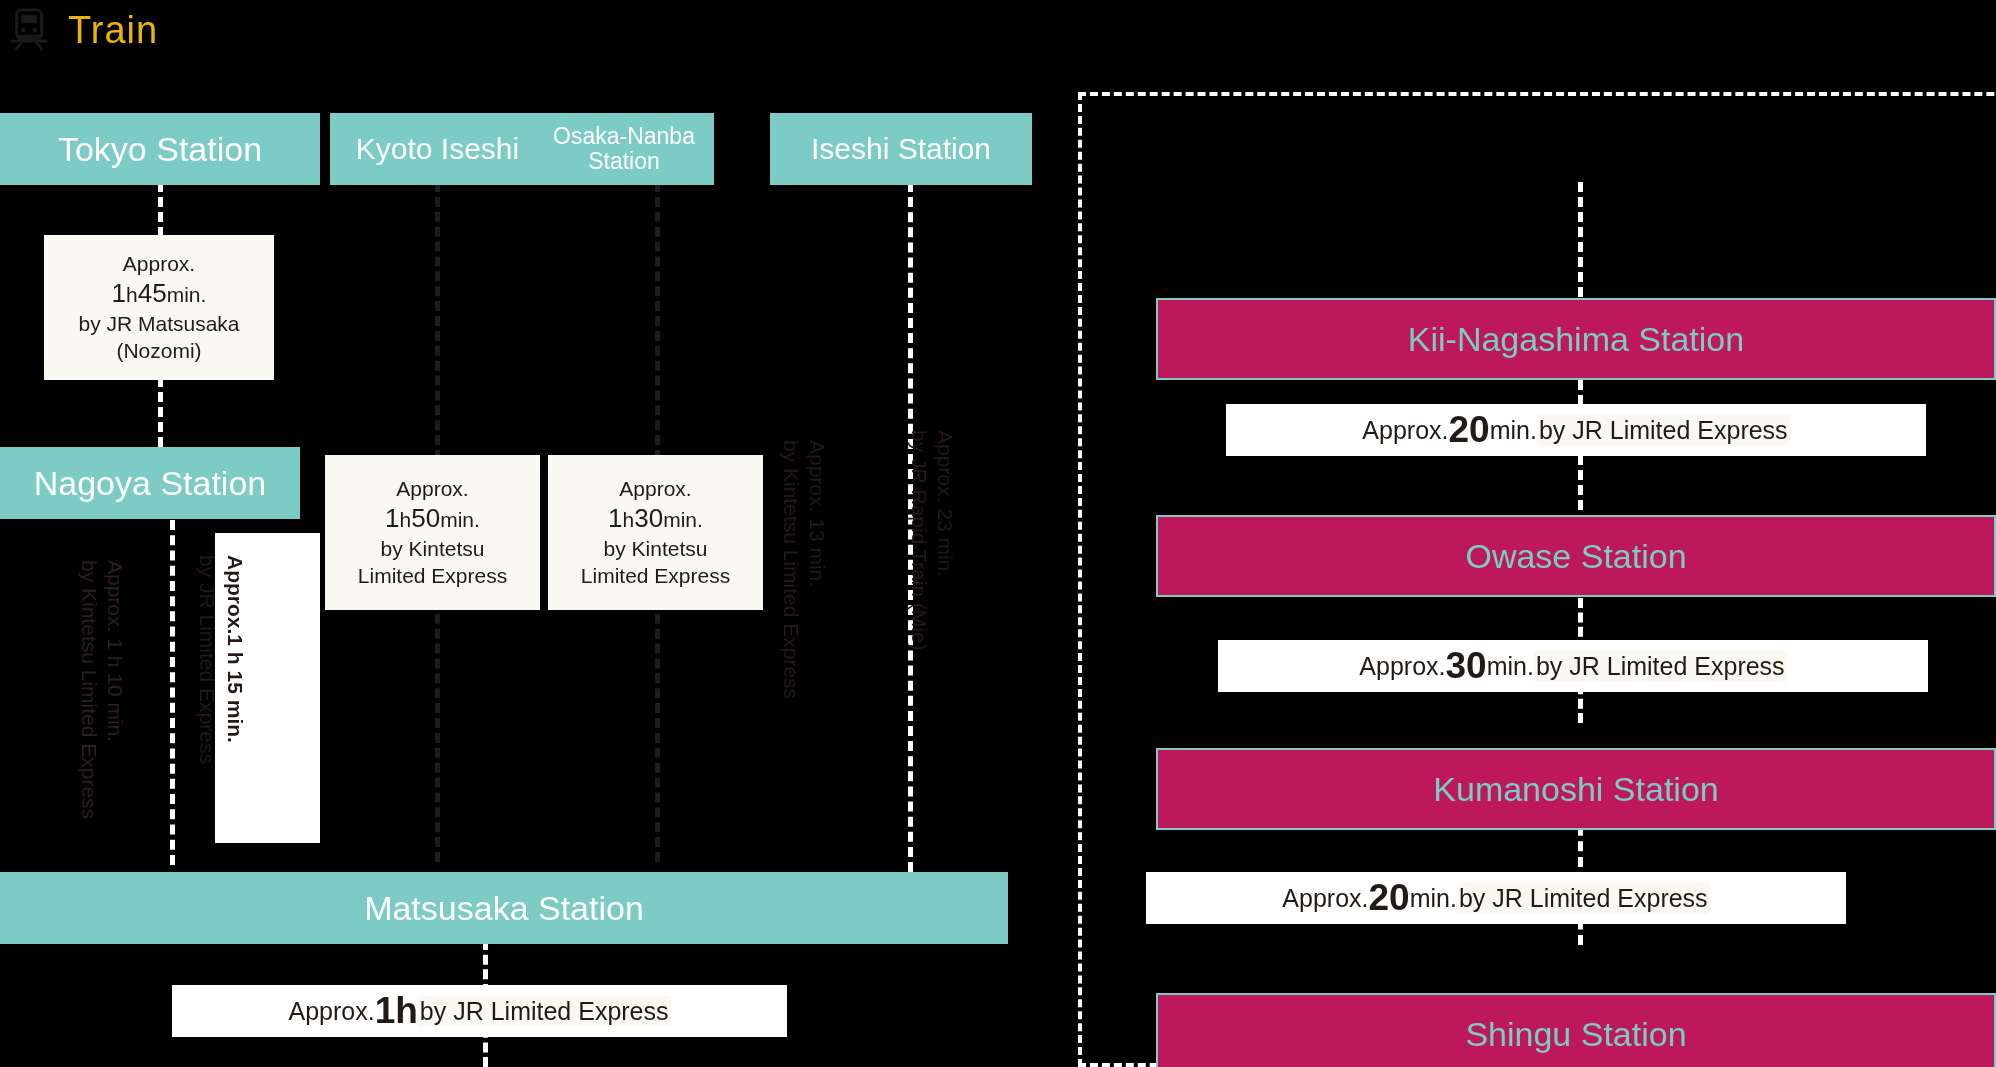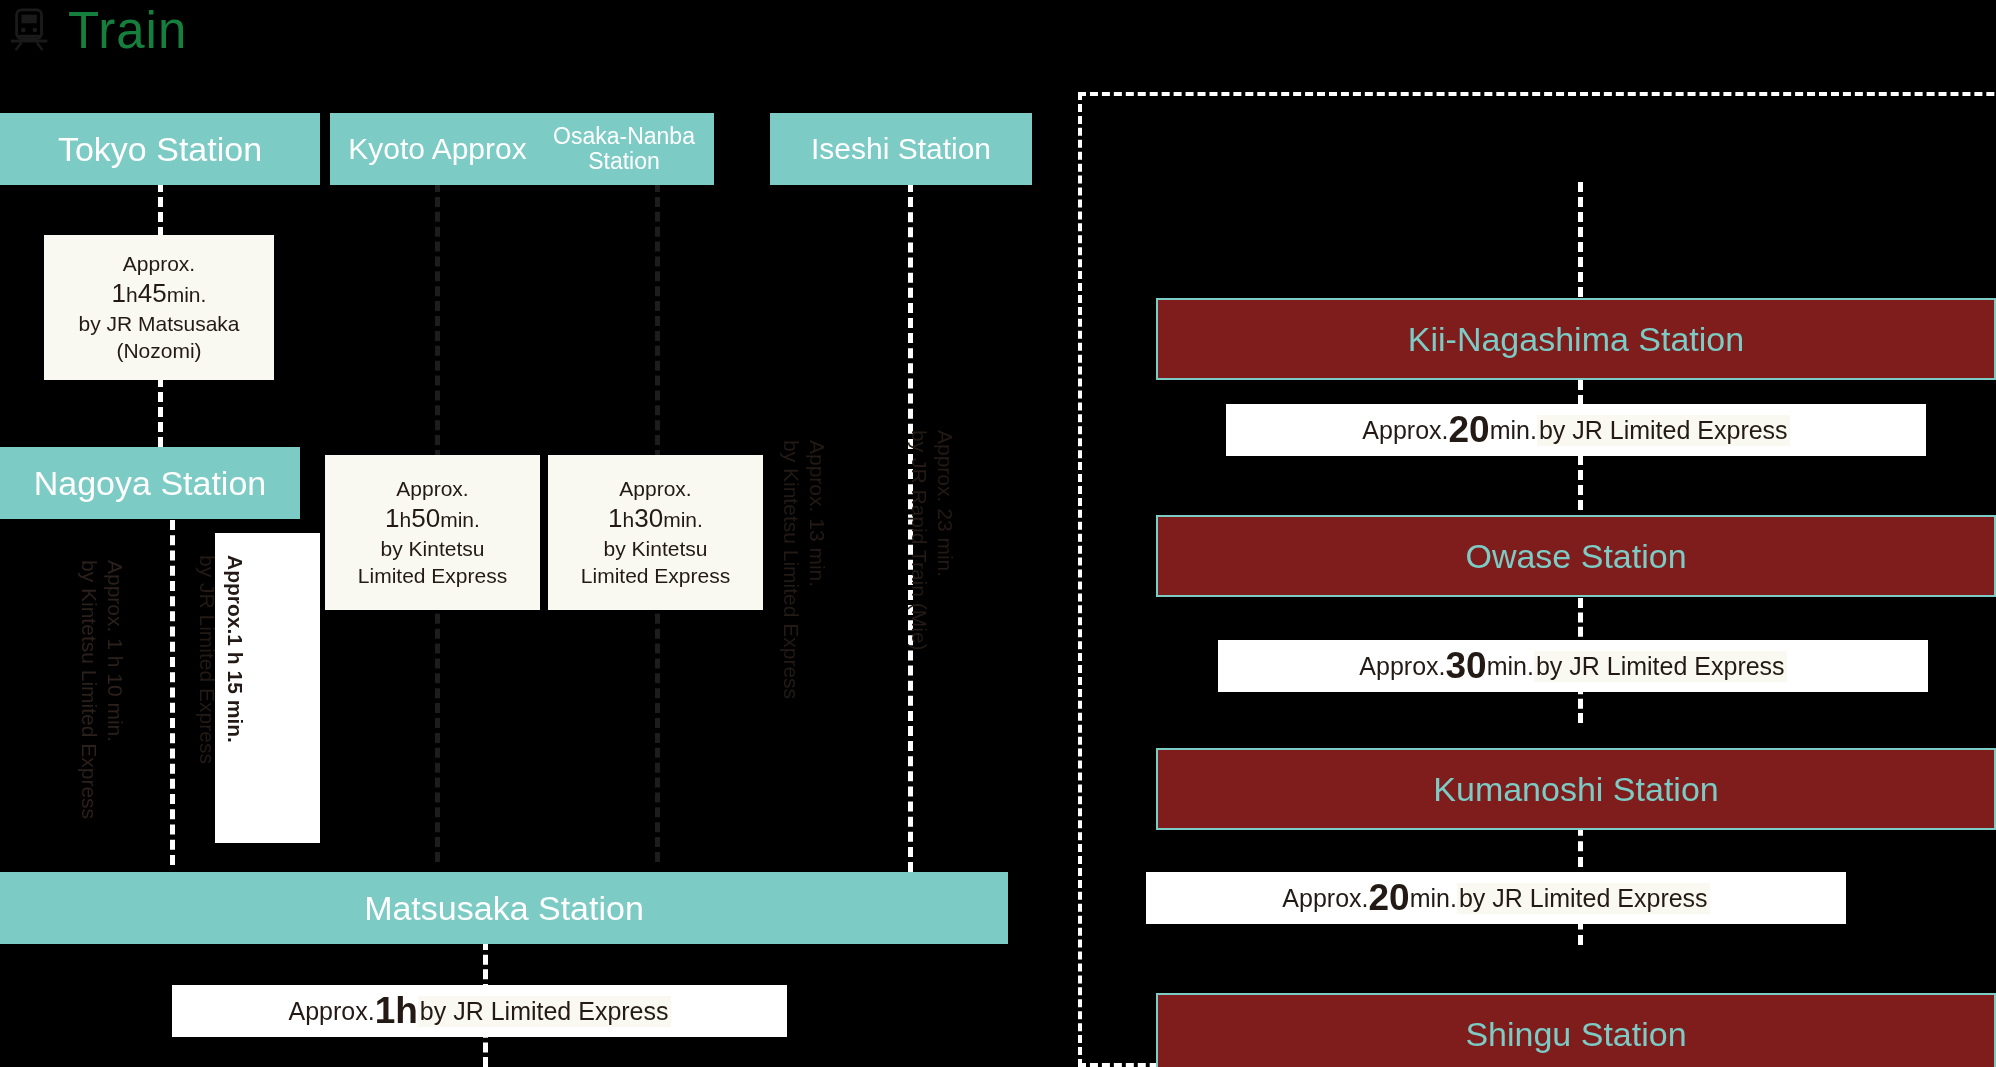--- a/index.html
+++ b/index.html
@@ -7,32 +7,32 @@
     width:1996px;height:1067px;position:relative;overflow:hidden;
     font-family:"Liberation Sans", sans-serif;
     color:#fff;
   }
   .stage{position:absolute;left:0;top:0;width:1996px;height:1067px;}
   .abs{position:absolute;box-sizing:border-box;}
 
   
   #title-bar{left:0;top:0;width:400px;height:60px;display:flex;align-items:center;}
   #train-icon{width:46px;height:46px;margin-left:8px;margin-right:14px;display:block;}
-  #title-text{font-size:51px;color:#15803d;letter-spacing:1px;line-height:1;}
+  #title-text{font-size:38px;color:#eab308;letter-spacing:1px;line-height:1;}
 
   
   .tealbox{
     background:#7ccbc4;color:#ffffff;display:flex;align-items:center;
     justify-content:center;text-align:center;font-weight:400;
     line-height:1.08;padding:2px 6px;
   }
 
   
   .outbox{
-    background:#7f1d1d;border:2px solid #7ccbc4;color:#7ccbc4;
+    background:#be185d;border:2px solid #7ccbc4;color:#7ccbc4;
     display:flex;align-items:center;justify-content:center;text-align:center;
     font-size:34px;
   }
 
   
   .lbl{
     background:#f9f8f1;color:#231a16;display:flex;flex-direction:column;
     align-items:center;justify-content:center;text-align:center;
     font-size:21px;line-height:1.28;padding:6px 8px;
   }
@@ -97,21 +97,21 @@
 
   <div class="abs dashv" style="left:908px;top:182px;height:690px;"></div>
 
   <div class="abs dashv" style="left:483px;top:940px;height:127px;"></div>
 
   <div class="abs tealbox" style="left:0px;top:113px;width:320px;height:72px;font-size:34px;">
     <span>Tokyo Station</span>
   </div>
 
   <div class="abs tealbox" style="left:330px;top:113px;width:215px;height:72px;font-size:30px;">
-    <span>Kyoto Approx</span>
+    <span>Kyoto Iseshi</span>
   </div>
 
   <div class="abs tealbox" style="left:534px;top:113px;width:180px;height:72px;font-size:23px;">
     <span>Osaka-Nanba Station</span>
   </div>
 
   <div class="abs tealbox" style="left:770px;top:113px;width:262px;height:72px;font-size:30px;">
     <span>Iseshi Station</span>
   </div>
 

